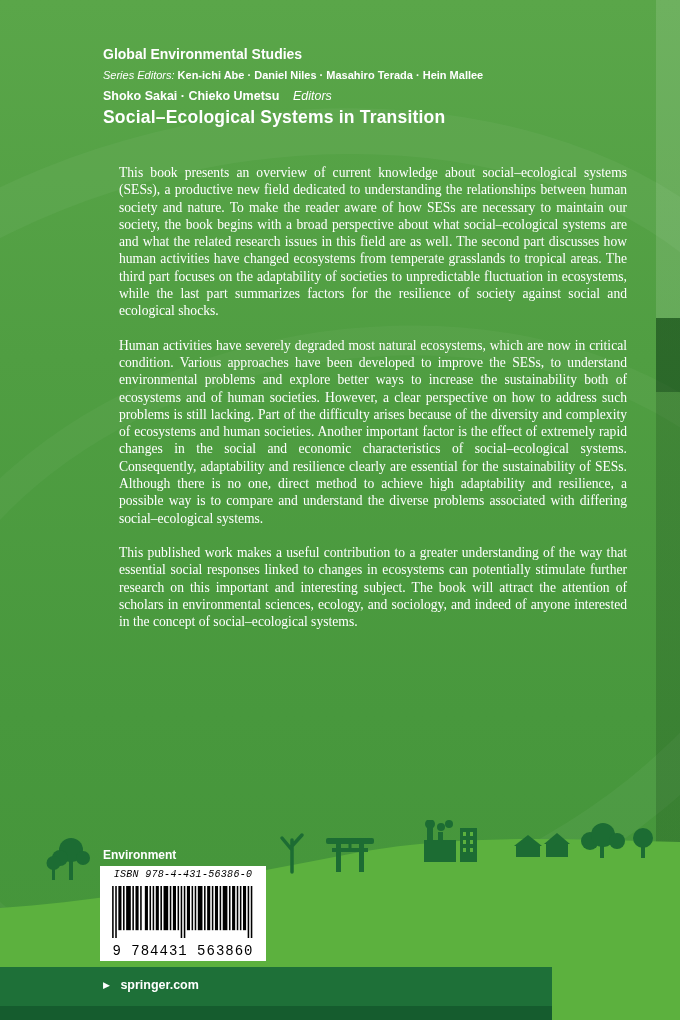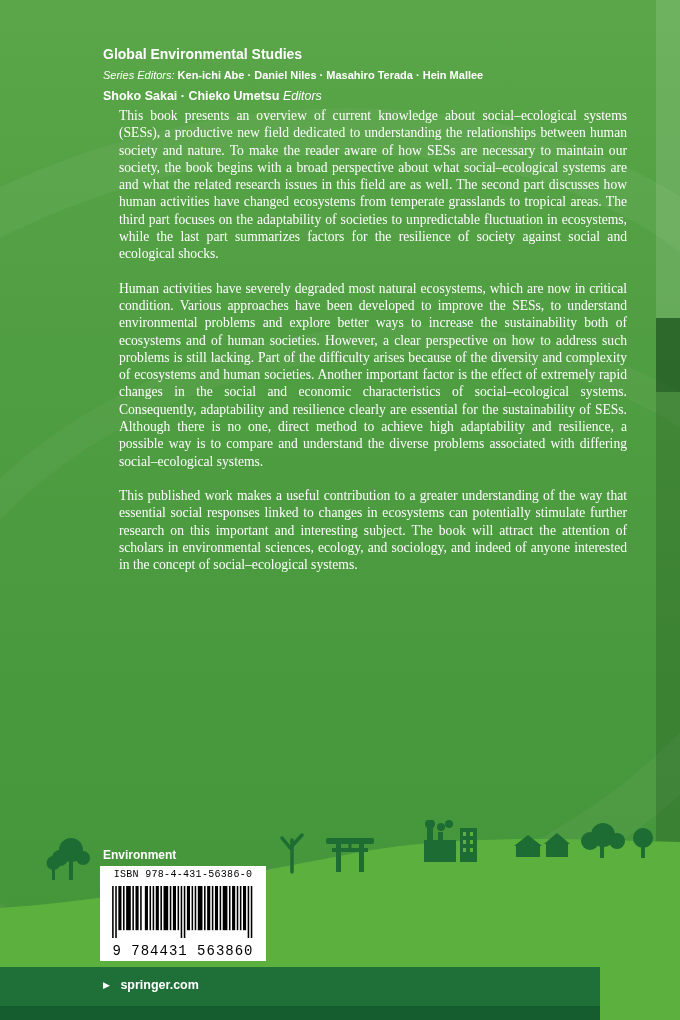--- a/index.html
+++ b/index.html
@@ -21,43 +21,43 @@
       rgba(0,40,12,0.45) 318px, rgba(0,40,12,0.45) 392px,
       rgba(0,30,8,0.18) 392px, rgba(0,30,8,0.18) 100%);
     z-index:1;
   }
   .content{position:absolute;left:103px;top:46px;width:524px;z-index:2;}
   .series-title{font-size:14px;font-weight:bold;margin-bottom:7px;}
   .series-editors{font-size:11px;margin-bottom:8px;}
   .series-editors .names{font-weight:bold;}
   .ital{font-style:italic;}
   .volume-editors{font-size:12.5px;font-weight:bold;margin-bottom:4px;}
-  .editors-label{font-weight:normal;}
+  .editors-label{font-weight:normal;margin-left:10px;}
   .book-title{font-size:17.5px;font-weight:bold;margin:0 0 36px 0;letter-spacing:0.2px;}
   .blurb{
     font-family:"Liberation Serif",serif;
     font-size:13.6px;line-height:17.3px;
     text-align:justify;margin:0 0 17px 16px;
   }
   .landscape{position:absolute;left:0;bottom:0;width:680px;height:200px;z-index:3;display:block;}
   .category{
     position:absolute;left:103px;top:848px;z-index:5;
     font-size:12px;font-weight:bold;
   }
   .barcode{
     position:absolute;left:100px;top:866px;width:166px;height:95px;z-index:5;
     background:#ffffff;color:#000000;
     display:flex;flex-direction:column;align-items:center;justify-content:space-between;
     padding:3px 0 2px 0;box-sizing:border-box;
   }
-  .isbn{font-family:"Liberation Mono",monospace;font-size:10px;letter-spacing:0.3px;white-space:nowrap;}
+  .isbn{font-family:"Liberation Mono",monospace;font-size:10px;letter-spacing:0.3px;white-space:nowrap;font-style:italic;}
   .bars{width:148px;height:52px;display:block;}
   .digits{font-family:"Liberation Mono",monospace;font-size:14px;letter-spacing:1px;white-space:nowrap;}
   .footer{
-    position:absolute;left:0;bottom:0;width:600px;height:53px;z-index:6;
+    position:absolute;left:0;bottom:0;width:552px;height:53px;z-index:6;
     background:linear-gradient(to bottom,#1e7038 0%,#1e7038 74%,#155c2e 74%,#155c2e 100%);
     box-sizing:border-box;padding:8px 0 0 103px;
   }
   .footer .arrow{font-size:9px;margin-right:6px;vertical-align:1px;}
   .footer .url{font-size:12.5px;font-weight:bold;}
 </style>
 </head>
 <body>
 
 <div class="cover">
@@ -69,20 +69,21 @@
   <div class="content">
     <div class="series-title">Global Environmental Studies</div>
     <div class="series-editors">
       <span class="ital">Series Editors:</span>
       <span class="names">Ken-ichi Abe · Daniel Niles · Masahiro Terada · Hein Mallee</span>
     </div>
     <div class="volume-editors">
       <span>Shoko Sakai · Chieko Umetsu</span>
       <span class="ital editors-label">Editors</span>
     </div>
+    <h1 class="book-title">Social–Ecological Systems in Transition</h1>
     <p class="blurb">This book presents an overview of current knowledge about social–ecological systems (SESs), a productive new field dedicated to understanding the relationships between human society and nature. To make the reader aware of how SESs are necessary to maintain our society, the book begins with a broad perspective about what social–ecological systems are and what the related research issues in this field are as well. The second part discusses how human activities have changed ecosystems from temperate grasslands to tropical areas. The third part focuses on the adaptability of societies to unpredictable fluctuation in ecosystems, while the last part summarizes factors for the resilience of society against social and ecological shocks.</p>
     <p class="blurb">Human activities have severely degraded most natural ecosystems, which are now in critical condition. Various approaches have been developed to improve the SESs, to understand environmental problems and explore better ways to increase the sustainability both of ecosystems and of human societies. However, a clear perspective on how to address such problems is still lacking. Part of the difficulty arises because of the diversity and complexity of ecosystems and human societies. Another important factor is the effect of extremely rapid changes in the social and economic characteristics of social–ecological systems. Consequently, adaptability and resilience clearly are essential for the sustainability of SESs. Although there is no one, direct method to achieve high adaptability and resilience, a possible way is to compare and understand the diverse problems associated with differing social–ecological systems.</p>
     <p class="blurb">This published work makes a useful contribution to a greater understanding of the way that essential social responses linked to changes in ecosystems can potentially stimulate further research on this important and interesting subject. The book will attract the attention of scholars in environmental sciences, ecology, and sociology, and indeed of anyone interested in the concept of social–ecological systems.</p>
   </div>
 
   <svg class="landscape" viewBox="0 0 680 200" xmlns="http://www.w3.org/2000/svg">
     <path d="M0,88 C120,80 240,55 360,32 C470,13 570,20 680,22 L680,200 L0,200 Z" fill="#5cb13e"></path>
     <g fill="#1c6c33">
 
       <rect x="69" y="36" width="4" height="24"></rect>

